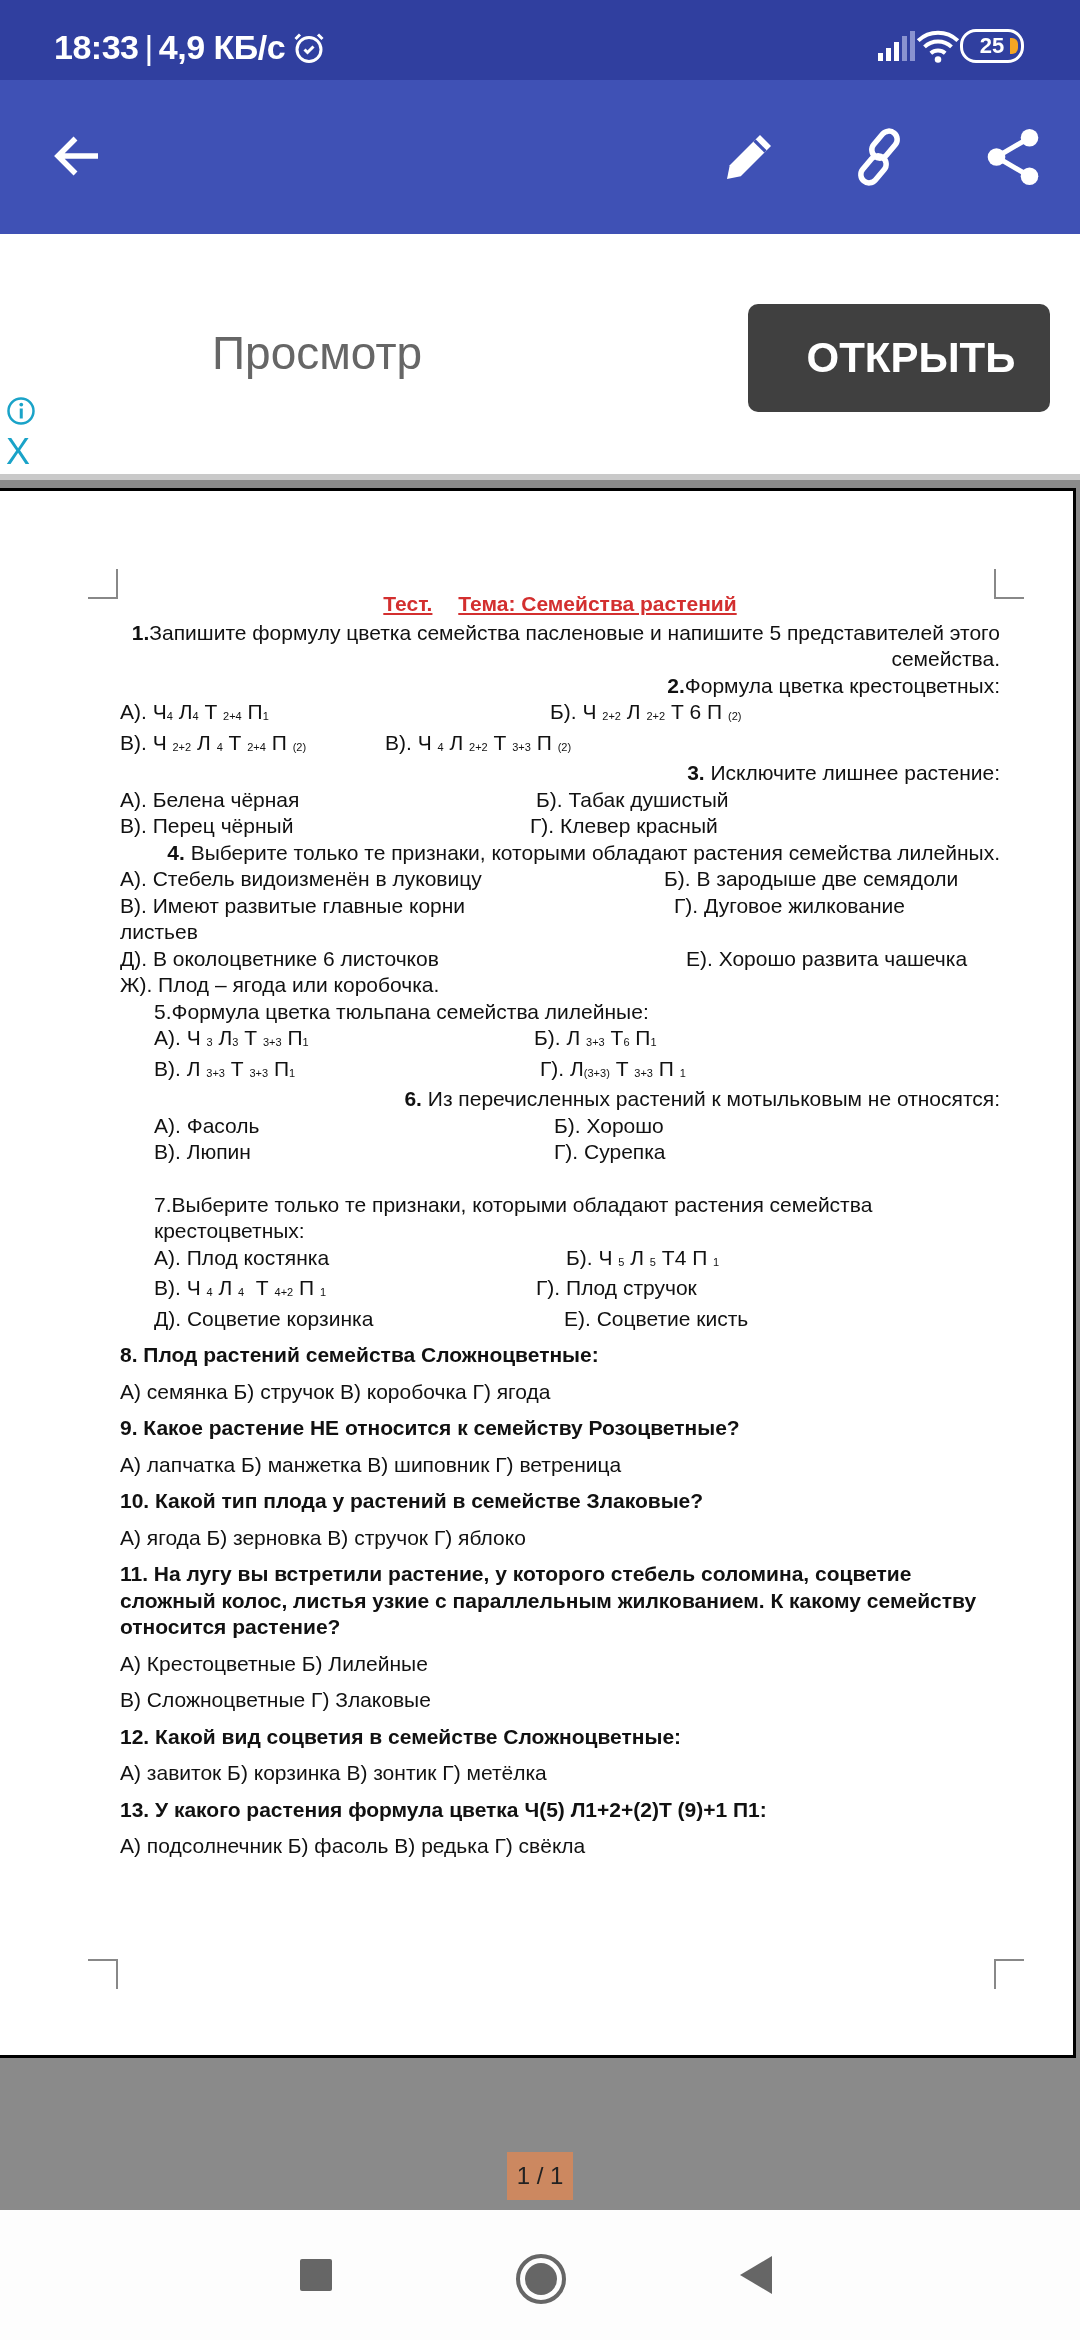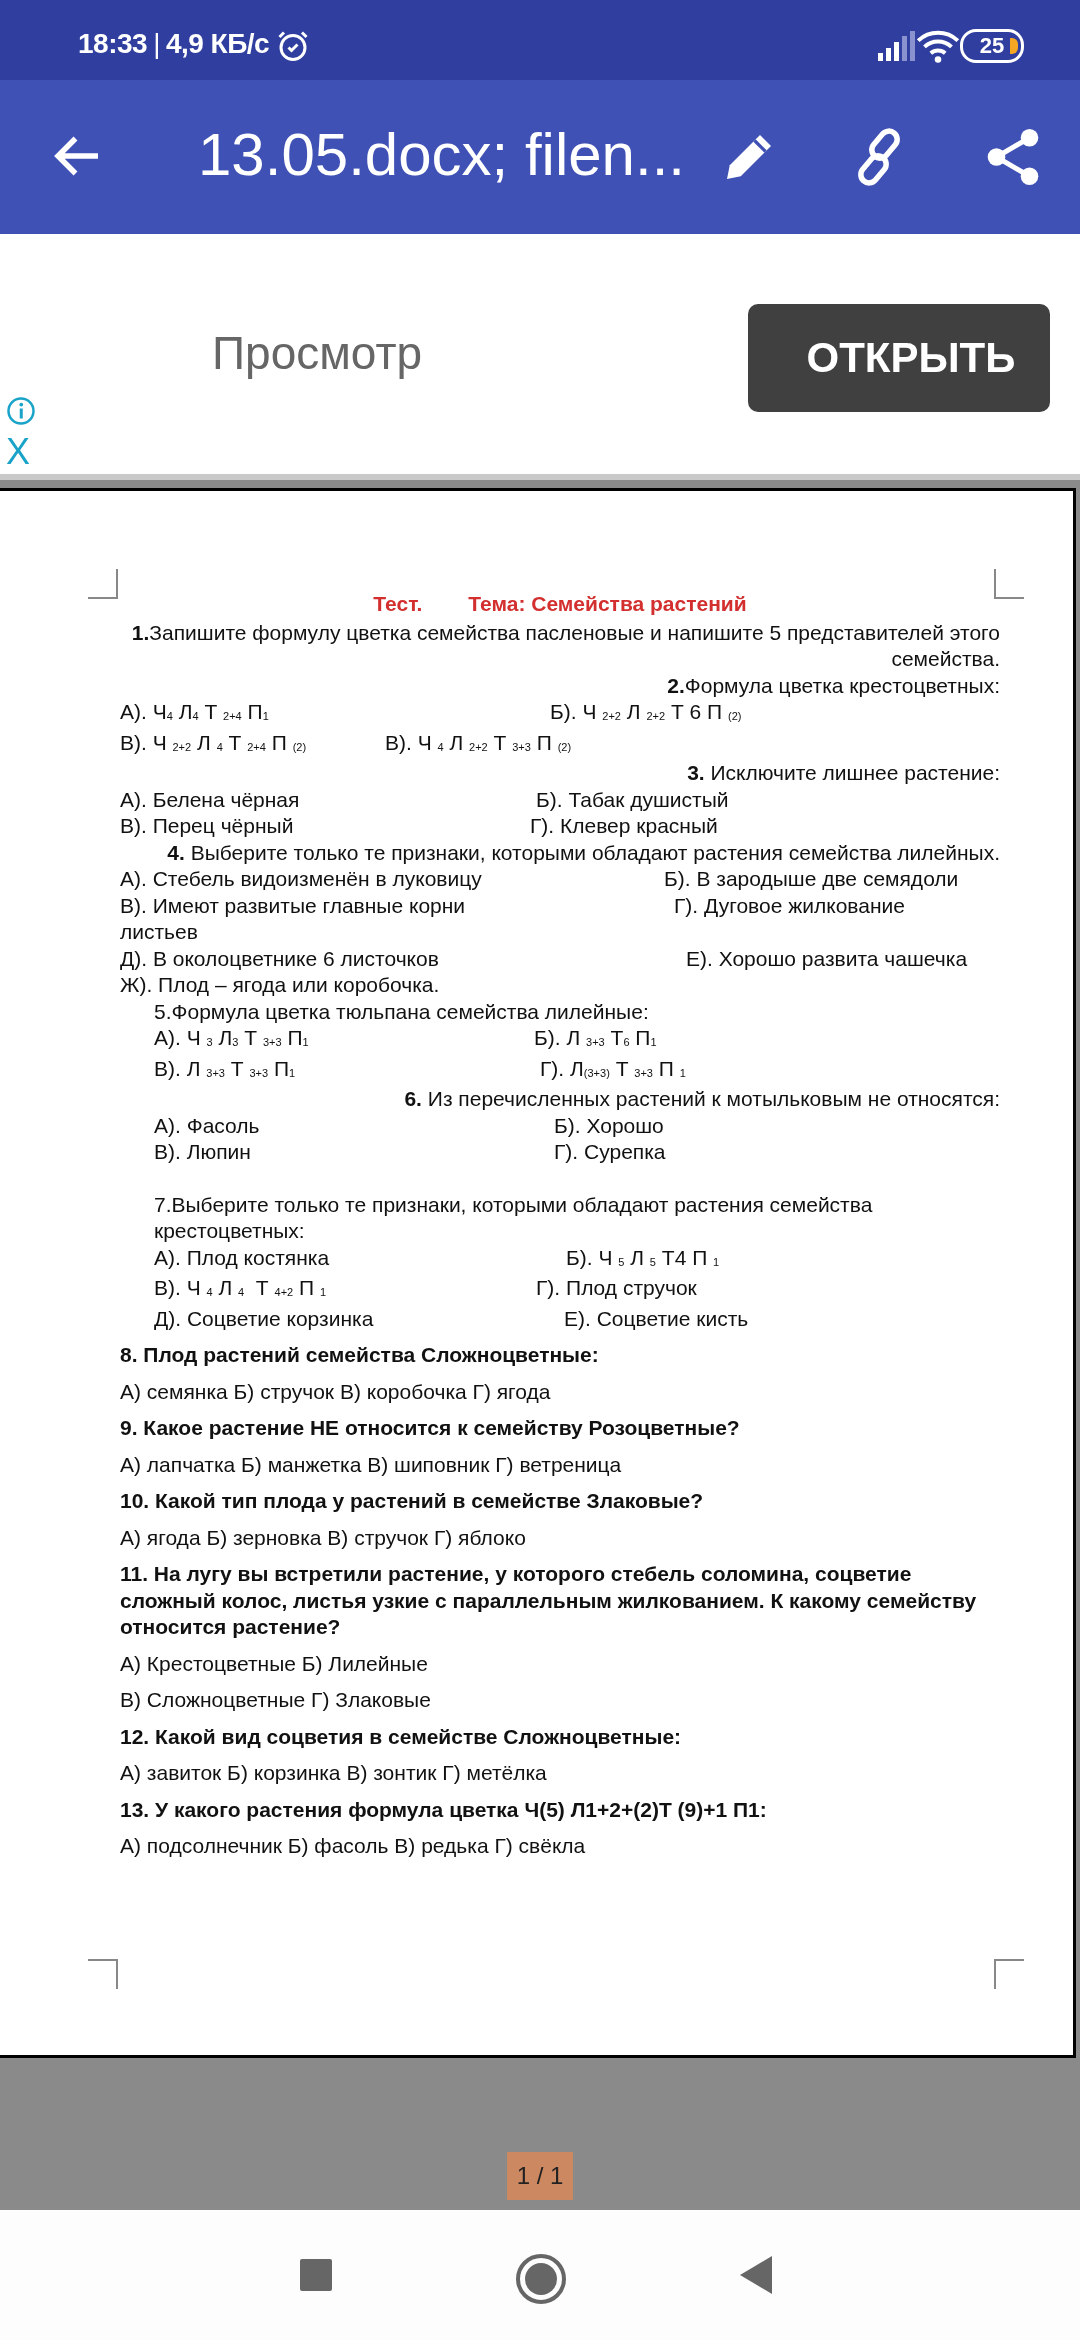--- a/index.html
+++ b/index.html
@@ -1,19 +1,19 @@
 <!DOCTYPE html>
 <html><head>
 <meta charset="utf-8">
 <style>
   * { box-sizing: border-box; margin: 0; padding: 0; }
   html, body { width: 1080px; height: 2340px; overflow: hidden; background: #8a8a8a; font-family: "Liberation Sans", "DejaVu Sans", sans-serif; }
 
   .status-bar { position: absolute; left: 0; top: 0; width: 1080px; height: 80px; background: #303f9f; color: #fff; }
-  .status-left { position: absolute; left: 78px; top: 28px; font-size: 28px; font-weight: bold; letter-spacing: -0.5px; display: flex; gap: 6px; }
+  .status-left { position: absolute; left: 54px; top: 28px; font-size: 34px; font-weight: bold; letter-spacing: -0.5px; display: flex; align-items: center; gap: 6px; }
   .status-right { position: absolute; right: 56px; top: 28px; display: flex; align-items: center; }
   .battery { border: 3px solid #fff; border-radius: 16px; width: 64px; height: 34px; font-size: 22px; font-weight: bold; display: flex; align-items: center; justify-content: center; position: relative; }
   .battery .tip { position: absolute; right: 3px; top: 6px; width: 8px; height: 16px; background: #f5a623; border-radius: 0 6px 6px 0; }
 
   .app-bar { position: absolute; left: 0; top: 80px; width: 1080px; height: 154px; background: #3f51b5; color: #fff; }
   .back-btn { position: absolute; left: 48px; top: 46px; width: 60px; height: 60px; }
   .app-title { position: absolute; left: 198px; top: 40px; font-size: 60px; font-weight: normal; white-space: nowrap; }
   .action { position: absolute; top: 44px; width: 66px; height: 66px; }
   .act-edit { left: 716px; }
   .act-link { left: 846px; }
@@ -28,21 +28,21 @@
   .viewer-bg { position: absolute; left: 0; top: 480px; width: 1080px; height: 1728px; background: #8a8a8a; }
   .page { position: absolute; left: 0; top: 488px; width: 1076px; height: 1570px; background: #fff; border: 3px solid #000; border-left: none; }
   .corner { position: absolute; width: 30px; height: 30px; border-color: #888; border-style: solid; border-width: 0; }
   .c-tl { left: 88px; top: 78px; border-right-width: 2px; border-bottom-width: 2px; }
   .c-tr { left: 994px; top: 78px; border-left-width: 2px; border-bottom-width: 2px; }
   .c-bl { left: 88px; top: 1468px; border-right-width: 2px; border-top-width: 2px; }
   .c-br { left: 994px; top: 1468px; border-left-width: 2px; border-top-width: 2px; }
 
   .doc { position: absolute; left: 120px; top: 100px; width: 880px; font-size: 21px; color: #111; line-height: 26.5px; }
   .doc-title { text-align: center; color: #d32f2f; font-weight: bold; font-size: 21px; margin-bottom: 2px; }
-  .doc-title span { margin: 0 20px; }
+  .doc-title span { margin: 0 10px; text-decoration: underline; }
   .q { margin: 0; text-align: right; }
   .qnum { font-weight: bold; }
   .row { display: flex; }
   .row .col1 { width: 430px; }
   .indent { padding-left: 34px; }
   sub { font-size: 11px; vertical-align: -1px; }
   .bq { font-weight: bold; margin-top: 10px; }
   .ans { margin-top: 10px; }
   .gap { height: 26px; }
 
@@ -86,21 +86,20 @@
       <span>25</span>
       <span class="tip"></span>
     </div>
   </div>
 </div>
 
 <div class="app-bar">
   <svg class="back-btn" viewBox="0 0 24 24">
     <path d="M20 12 H5 M11 5 L4 12 L11 19" fill="none" stroke="#fff" stroke-width="2.2"></path>
   </svg>
-  <div class="app-title">13.05.docx; filen...</div>
   <svg class="action act-edit" viewBox="0 0 24 24">
     <path d="M4 20 L5 15 L16 4 L20 8 L9 19 Z" fill="#fff"></path>
     <path d="M14 6 L18 10" stroke="#3f51b5" stroke-width="1.2"></path>
   </svg>
   <svg class="action act-link" viewBox="0 0 24 24">
     <rect x="11" y="2" width="6" height="11" rx="3" transform="rotate(40 14 7.5)" fill="none" stroke="#fff" stroke-width="2"></rect>
     <rect x="7" y="11" width="6" height="11" rx="3" transform="rotate(40 10 16.5)" fill="none" stroke="#fff" stroke-width="2"></rect>
   </svg>
   <svg class="action act-share" viewBox="0 0 24 24">
     <circle cx="18" cy="5" r="3.2" fill="#fff"></circle>

